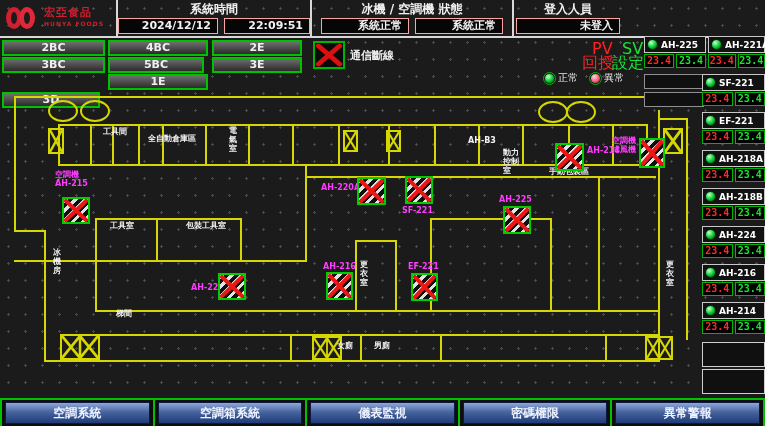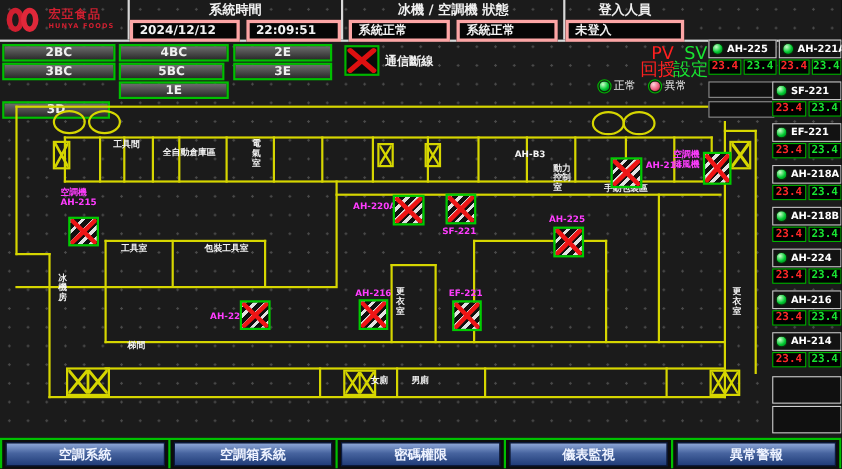--- a/index.html
+++ b/index.html
@@ -10,22 +10,22 @@
     background-size:17px 17px;
     font-family:"DejaVu Sans","Liberation Sans",sans-serif;
     color:#e8e8e8;-webkit-font-smoothing:none;
   }
   .abs{position:absolute;}
   
   .header{position:absolute;top:0;left:0;width:765px;height:36px;border-bottom:2px solid #d8d8d8;display:flex;}
   .hsec{border-left:2px solid #d8d8d8;box-sizing:border-box;padding-top:1px;}
   .hlabel{font-size:12px;font-weight:bold;text-align:center;color:#f0f0f0;height:16px;line-height:16px;}
   .hrow{display:flex;justify-content:center;gap:6px;margin-top:1px;}
-  .ibox{border:3px solid #fca5a5;background:#060606;color:#f2f2f2;font-size:11px;font-weight:bold;
-        padding:0 6px;height:14px;line-height:14px;text-align:left;white-space:nowrap;}
+  .ibox{border:1px solid #fca5a5;background:#060606;color:#f2f2f2;font-size:11px;font-weight:bold;
+        padding:0 6px;height:14px;line-height:14px;text-align:right;white-space:nowrap;}
   .logo{width:116px;display:flex;align-items:center;gap:4px;padding-left:6px;box-sizing:border-box;}
   .logo-mark{width:34px;height:26px;position:relative;flex:none;}
   .logo-mark span{position:absolute;width:16px;height:22px;border:5px solid #cf1f30;border-radius:50%;box-sizing:border-box;}
   .logo-mark .c1{left:0;top:2px;}
   .logo-mark .c2{left:13px;top:2px;border-color:#e0283a;}
   .logo-text{line-height:11px;}
   .logo-cn{color:#cf1f30;font-size:11px;font-weight:bold;letter-spacing:1px;white-space:nowrap;}
   .logo-en{color:#cf1f30;font-size:6px;font-weight:bold;letter-spacing:1px;}
   .loginbtn{position:absolute;right:6px;top:3px;width:128px;height:29px;
         background:linear-gradient(#93abdc 0%,#49659f 45%,#213d78 100%);
@@ -412,21 +412,21 @@
 <div class="emptybox big" style="left:702px;top:369px;width:63px;height:25px;"></div>
 
 <div class="footer">
   <div class="fcell" style="border-left:2px solid #00c000;">
       <div class="fbtn">空調系統</div>
     </div>
   <div class="fcell">
       <div class="fbtn">空調箱系統</div>
     </div>
   <div class="fcell">
+      <div class="fbtn">儀表監視</div>
+    </div>
+  <div class="fcell">
       <div class="fbtn">密碼權限</div>
-    </div>
-  <div class="fcell">
-      <div class="fbtn">儀表監視</div>
     </div>
   <div class="fcell">
       <div class="fbtn">異常警報</div>
     </div>
 </div>
 
 </body></html>

